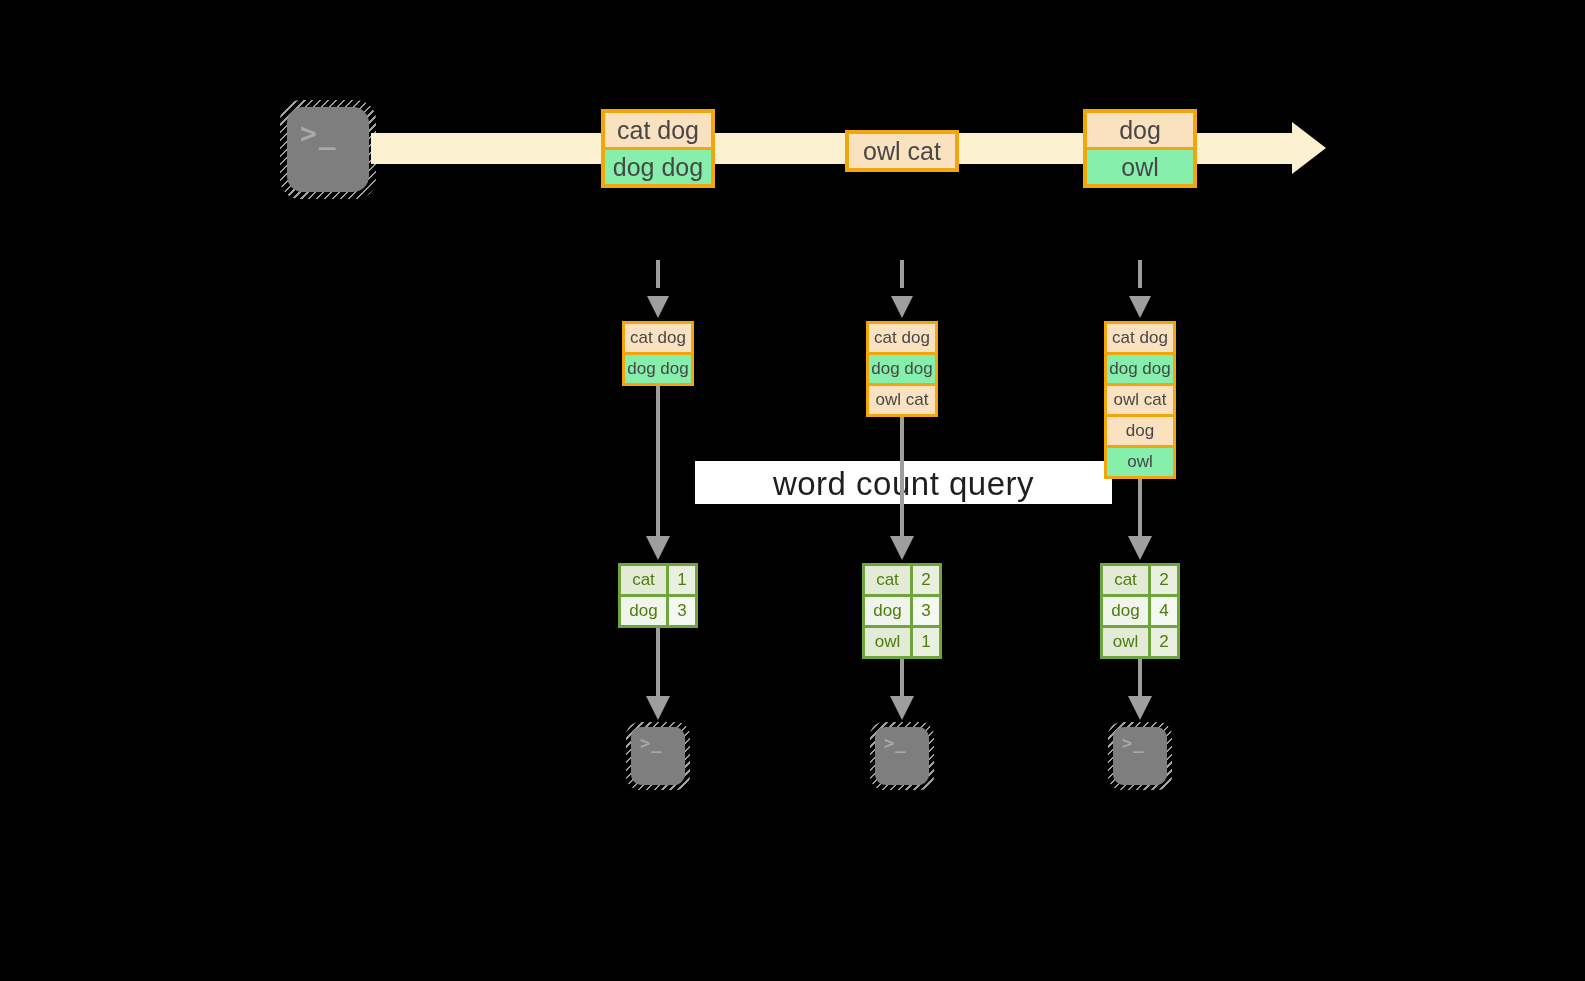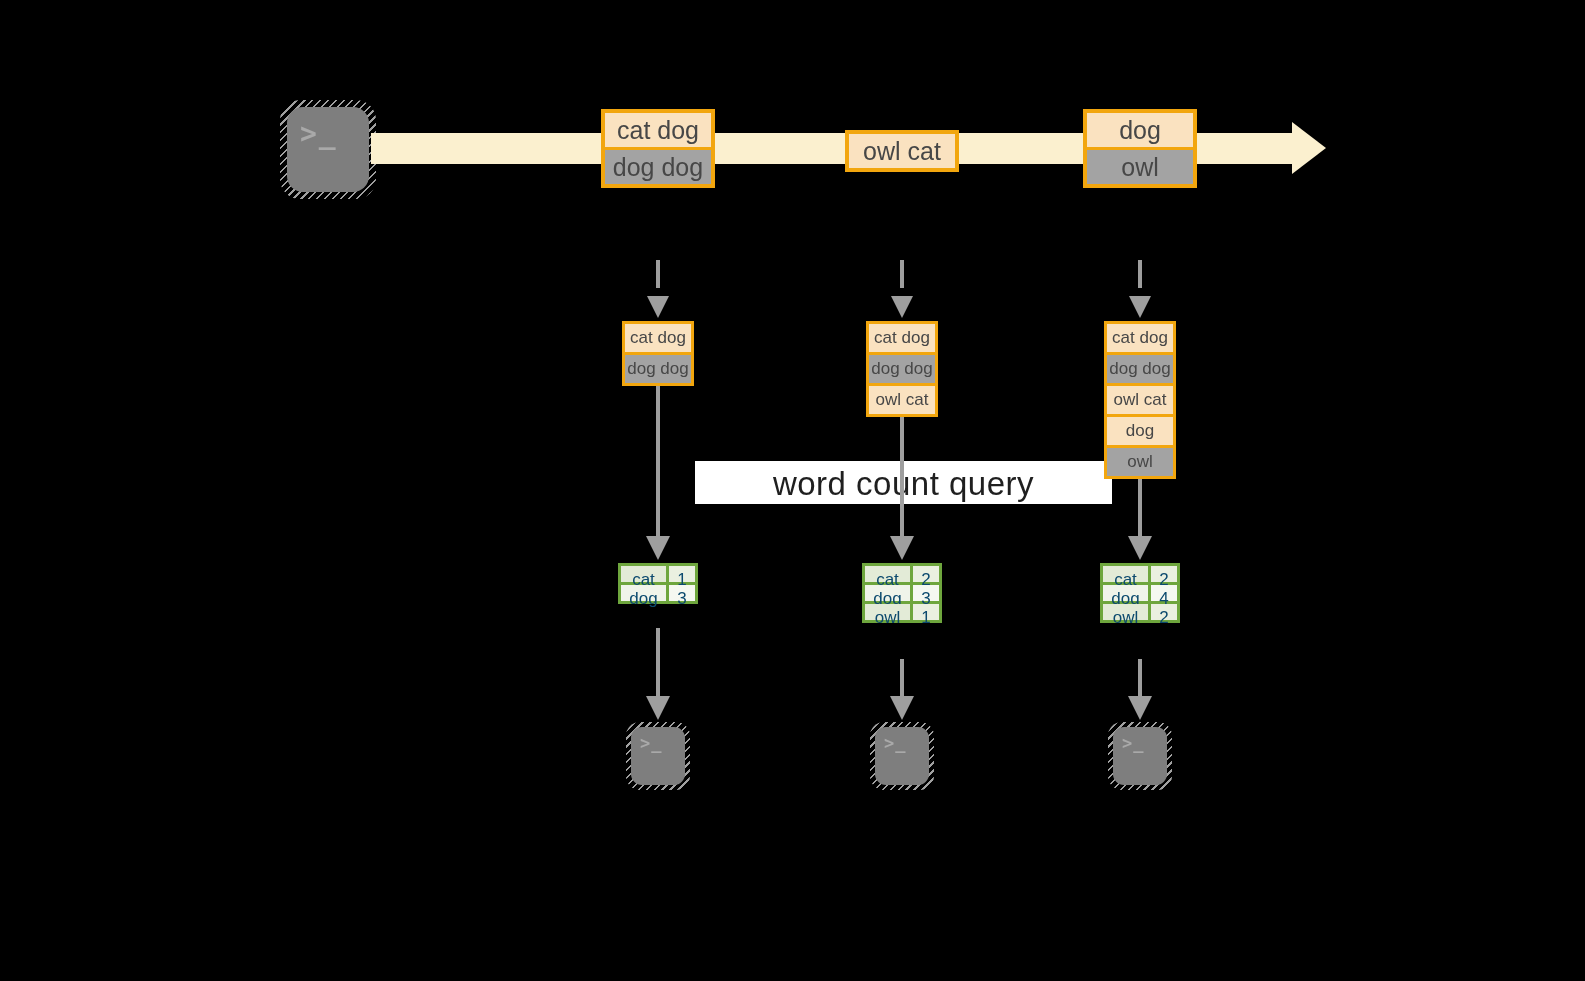--- a/index.html
+++ b/index.html
@@ -33,28 +33,28 @@
     position:absolute;border:4px solid #F2A60E;background:#F2A60E;
     display:flex;flex-direction:column;gap:3px;z-index:5;
   }
   .state-table{border-width:3px;}
   .ocell{
     text-align:center;color:#474747;background:#FDF3E4;
   }
   .scell{width:106px;height:34px;line-height:34px;font-size:25px;}
   .mcell{width:66px;height:28px;line-height:28px;font-size:17px;}
   .o-d{background:#FAE2C0;}
-  .o-l{background:#a3a3a3;}
+  .o-l{background:#86efac;}
   .stream-box{z-index:2;}
   
   .gtable{
     position:absolute;border:3px solid #6EA63D;background:#6EA63D;
     display:grid;grid-template-columns:45px 26px;gap:3px;z-index:5;
   }
-  .gcell{height:16px;line-height:28px;text-align:center;font-size:17px;color:#0c4a6e;}
+  .gcell{height:28px;line-height:28px;text-align:center;font-size:17px;color:#4d7c0f;}
   .gl-d{background:#E3EBD7;} .gv-d{background:#EAF0E0;}
   .gl-l{background:#F0F4EA;} .gv-l{background:#F5F8F1;}
   
   .vline{position:absolute;width:4px;background:#9e9e9e;z-index:6;}
   .ahead{
     position:absolute;width:0;height:0;z-index:6;
     border-left:12px solid transparent;border-right:12px solid transparent;border-top:24px solid #9e9e9e;
   }
   .dhead{
     border-left:11px solid transparent;border-right:11px solid transparent;border-top:22px solid #9e9e9e;

